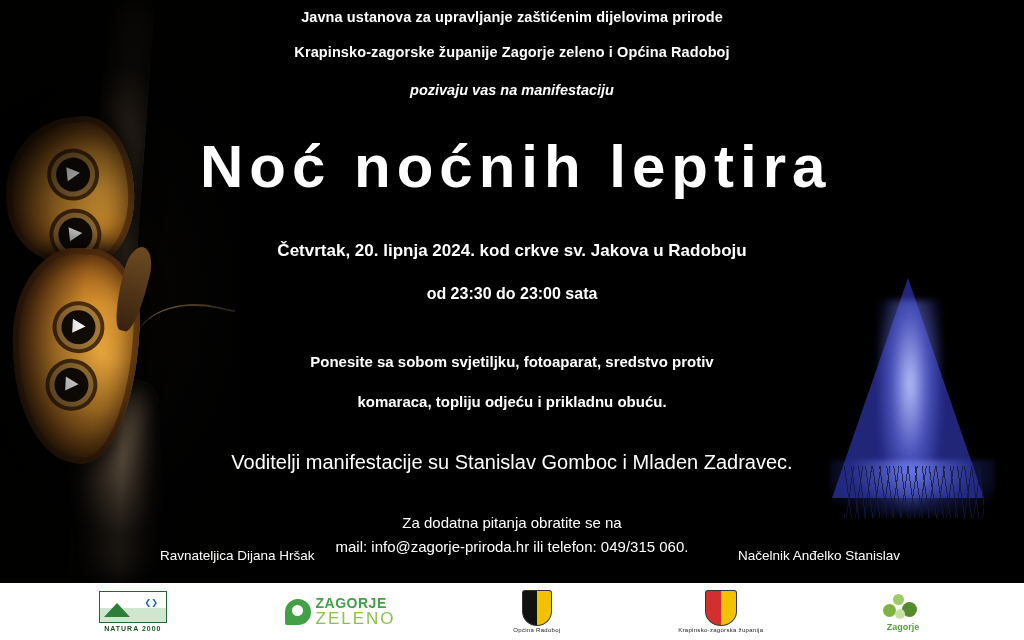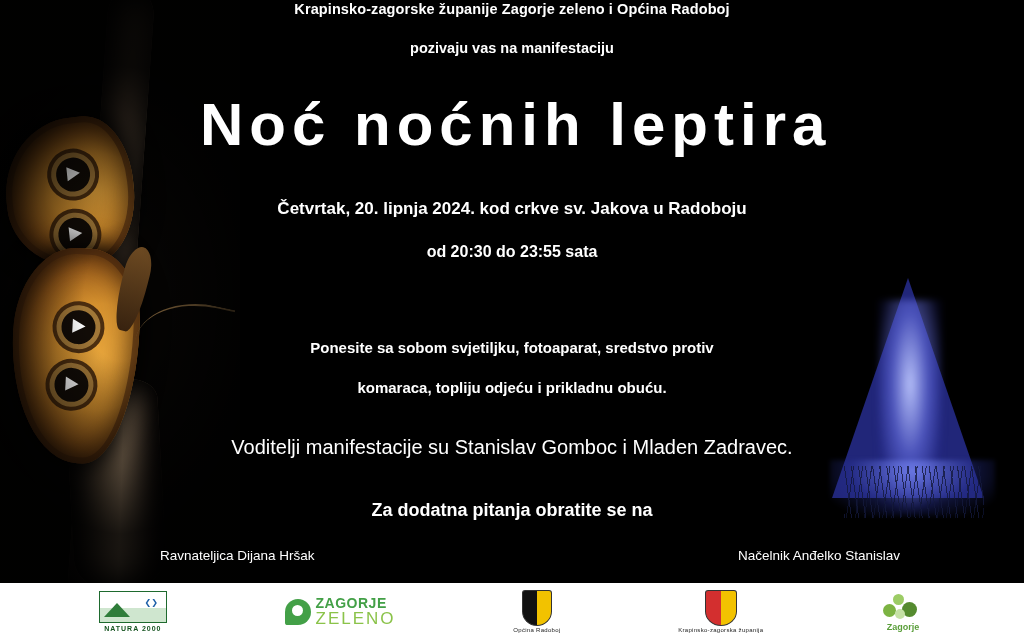--- a/index.html
+++ b/index.html
@@ -156,20 +156,21 @@
     font-size: 14.5px;
     font-weight: bold;
     line-height: 1.35;
     margin-top: 8px;
     letter-spacing: 0.1px;
   }
   .invite {
     font-size: 14.5px;
     font-weight: bold;
     margin-top: 20px;
+    font-style: italic;
   }
   .title {
     font-size: 60px;
     font-weight: bold;
     letter-spacing: 6px;
     margin-top: 34px;
     white-space: nowrap;
   }
   .when-place {
     font-size: 17px;
@@ -178,30 +179,30 @@
   }
   .time {
     font-size: 16px;
     font-weight: bold;
     margin-top: 24px;
   }
   .bring {
     font-size: 15px;
     font-weight: bold;
     line-height: 1.45;
-    margin-top: 76px;
+    margin-top: 48px;
   }
   .leaders {
     font-size: 20px;
     font-weight: normal;
     margin-top: 38px;
   }
   .contact {
-    font-size: 18px;
-    font-weight: bold;
+    font-size: 15px;
+    font-weight: normal;
     line-height: 1.45;
     margin-top: 38px;
   }
   .rain {
     font-size: 15px;
     font-weight: bold;
     margin-top: 20px;
   }
   .signatures {
     position: absolute;
@@ -329,35 +330,37 @@
   </div>
 
   <div class="photo-right">
     <div class="trap-cone"></div>
     <div class="trap-glow"></div>
     <div class="trap-base"></div>
     <div class="grass"></div>
   </div>
 
   <div class="text-stack">
-    <div class="org-line" style="margin-top:0;">Krapinsko-zagorske županije Zagorje zeleno i Općina Radoboj</div>
+    <div class="org-line">Javna ustanova za upravljanje zaštićenim dijelovima prirode</div>
+    <div class="org-line" style="margin-top:15px;">Krapinsko-zagorske županije Zagorje zeleno i Općina Radoboj</div>
 
     <div class="invite">pozivaju vas na manifestaciju</div>
 
     <h1 class="title">Noć noćnih leptira</h1>
 
     <div class="when-place">Četvrtak, 20. lipnja 2024. kod crkve sv. Jakova u Radoboju</div>
-    <div class="time">od 20:30 do 23:55 sata</div>
+    <div class="time">od 23:30 do 23:00 sata</div>
 
     <div class="bring">Ponesite sa sobom svjetiljku, fotoaparat, sredstvo protiv</div>
     <div class="bring" style="margin-top:18px;">komaraca, topliju odjeću i prikladnu obuću.</div>
 
     <div class="leaders">Voditelji manifestacije su Stanislav Gomboc i Mladen Zadravec.</div>
 
     <div class="contact">Za dodatna pitanja obratite se na</div>
+    <div class="contact" style="margin-top:2px;">mail: info@zagorje-priroda.hr ili telefon: 049/315 060.</div>
 
   </div>
 
   <div class="signatures">
     <span>Ravnateljica Dijana Hršak</span>
     <span>Načelnik Anđelko Stanislav</span>
   </div>
 
   <div class="footer">
 

